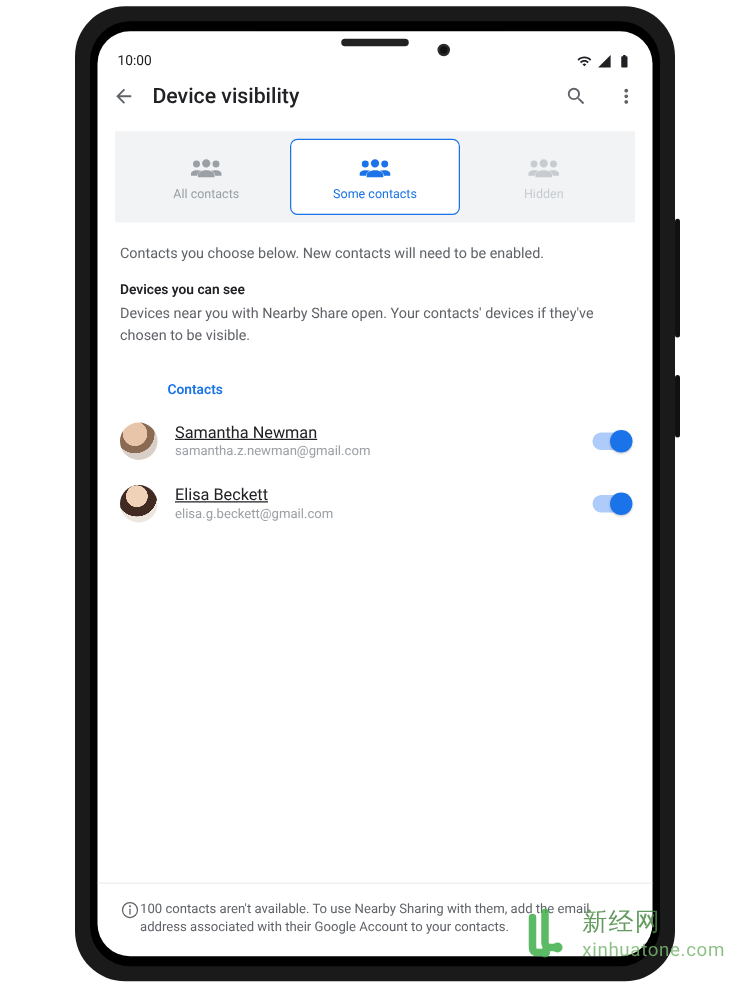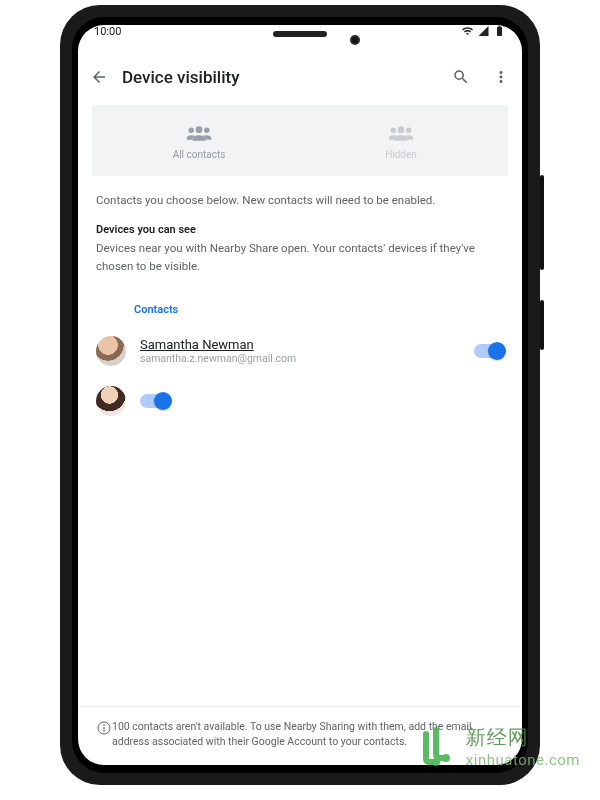--- a/index.html
+++ b/index.html
@@ -35,22 +35,22 @@
   .camera { position: absolute; left: 50%; top: 18px; margin-left: 50px; width: 10px; height: 10px; background: #121212; border-radius: 50%; border: 2px solid #2a2a2a; }
   .screen {
     width: 100%; height: 100%;
     background: #fff;
     border-radius: 26px;
     overflow: hidden;
     display: flex; flex-direction: column;
   }
   .statusbar {
     height: 32px;
-    display: flex; align-items: flex-start; justify-content: space-between;
-    padding: 0 16px 2px;
+    display: flex; align-items: flex-end; justify-content: space-between;
+    padding: 16px 16px 2px;
     font-size: 11px; color: #202124;
   }
   .status-icons { display: flex; gap: 3px; align-items: flex-end; }
   .status-icons svg { width: 13px; height: 12px; fill: #202124; }
   .appbar {
     display: flex; align-items: center;
     padding: 10px 12px 12px;
     gap: 14px;
   }
   .appbar .back { width: 18px; height: 18px; }
@@ -182,20 +182,26 @@
           </svg>
       </div>
 
       <div class="tabcard">
         <div class="tab inactive">
           <svg viewBox="0 0 24 18">
               <path d="M12 9a3 3 0 100-6 3 3 0 000 6zm-7 0a2.5 2.5 0 100-5 2.5 2.5 0 000 5zm14 0a2.5 2.5 0 100-5 2.5 2.5 0 000 5zM5 11c-2 0-4 1-4 2.5V15h4.5c.2-1.7 1.4-3 3-3.6C7.6 11.2 6.3 11 5 11zm14 0c-1.3 0-2.6.2-3.5.4 1.6.6 2.8 1.9 3 3.6H23v-1.5c0-1.5-2-2.5-4-2.5zm-7 0c-2.7 0-6 1.3-6 3.5V16h12v-1.5c0-2.2-3.3-3.5-6-3.5z"></path>
             </svg>
           <span>All contacts</span>
         </div>
+        <div class="tab active">
+          <svg viewBox="0 0 24 18">
+              <path d="M12 9a3 3 0 100-6 3 3 0 000 6zm-7 0a2.5 2.5 0 100-5 2.5 2.5 0 000 5zm14 0a2.5 2.5 0 100-5 2.5 2.5 0 000 5zM5 11c-2 0-4 1-4 2.5V15h4.5c.2-1.7 1.4-3 3-3.6C7.6 11.2 6.3 11 5 11zm14 0c-1.3 0-2.6.2-3.5.4 1.6.6 2.8 1.9 3 3.6H23v-1.5c0-1.5-2-2.5-4-2.5zm-7 0c-2.7 0-6 1.3-6 3.5V16h12v-1.5c0-2.2-3.3-3.5-6-3.5z"></path>
+            </svg>
+          <span>Some contacts</span>
+        </div>
         <div class="tab faded">
           <svg viewBox="0 0 24 18">
               <path d="M12 9a3 3 0 100-6 3 3 0 000 6zm-7 0a2.5 2.5 0 100-5 2.5 2.5 0 000 5zm14 0a2.5 2.5 0 100-5 2.5 2.5 0 000 5zM5 11c-2 0-4 1-4 2.5V15h4.5c.2-1.7 1.4-3 3-3.6C7.6 11.2 6.3 11 5 11zm14 0c-1.3 0-2.6.2-3.5.4 1.6.6 2.8 1.9 3 3.6H23v-1.5c0-1.5-2-2.5-4-2.5zm-7 0c-2.7 0-6 1.3-6 3.5V16h12v-1.5c0-2.2-3.3-3.5-6-3.5z"></path>
             </svg>
           <span>Hidden</span>
         </div>
       </div>
 
       <div class="section">
         <div class="section-body">Contacts you choose below. New contacts will need to be enabled.</div>
@@ -211,20 +217,24 @@
         <div class="avatar av1"></div>
         <div class="contact-info">
           <div class="contact-name">Samantha Newman</div>
           <div class="contact-email">samantha.z.newman@gmail.com</div>
         </div>
         <div class="switch"></div>
       </div>
 
       <div class="contact-row">
         <div class="avatar av2"></div>
+        <div class="contact-info">
+          <div class="contact-name">Elisa Beckett</div>
+          <div class="contact-email">elisa.g.beckett@gmail.com</div>
+        </div>
         <div class="switch"></div>
       </div>
 
       <div class="spacer"></div>
 
       <div class="footer">
         <svg viewBox="0 0 24 24">
             <circle cx="12" cy="12" r="9"></circle>
             <line x1="12" y1="11" x2="12" y2="17" stroke-linecap="round"></line>
             <circle cx="12" cy="7.5" r="0.5" fill="#5f6368"></circle>

